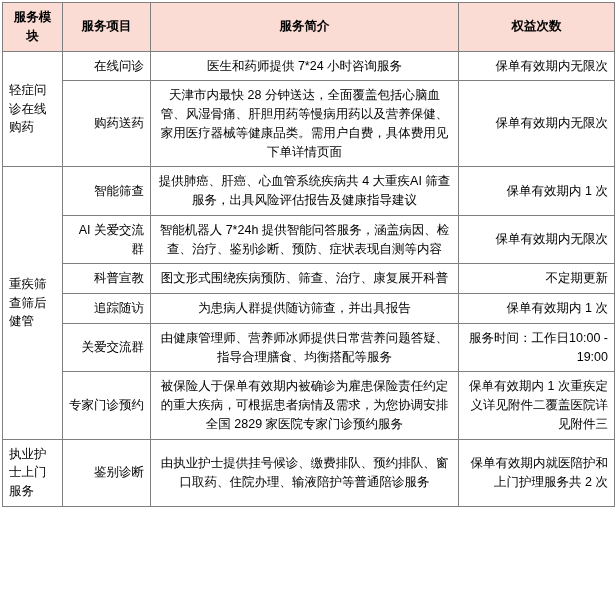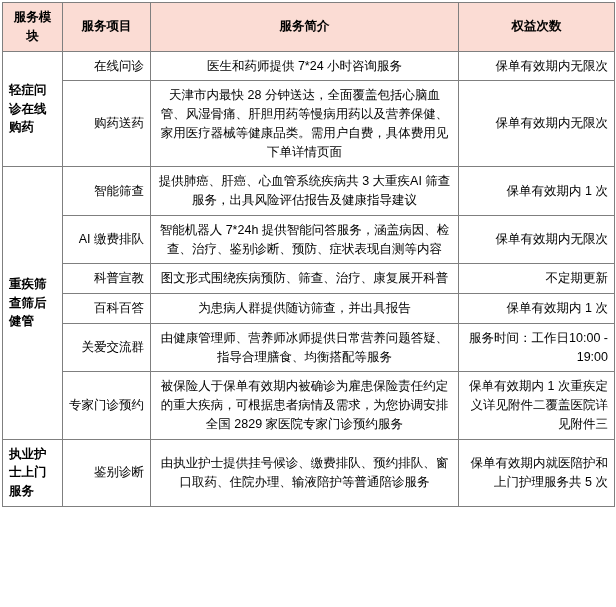--- a/index.html
+++ b/index.html
@@ -42,21 +42,21 @@
   }
   thead th {
     background: #fbdcd4;
     font-weight: bold;
     text-align: center;
     font-size: 13px;
     padding: 6px 4px;
   }
   td.group {
     text-align: left;
-    font-weight: bold;
+    font-weight: normal;
     padding-left: 5px;
     padding-right: 3px;
     font-size: 12.5px;
   }
   td.item {
     text-align: right;
     padding-left: 3px;
     padding-right: 3px;
   }
   td.desc {
@@ -102,50 +102,50 @@
       </tr>
       <tr>
         <td class="item">购药送药</td>
         <td class="desc">天津市内最快 28 分钟送达，全面覆盖包括心脑血管、风湿骨痛、肝胆用药等慢病用药以及营养保健、家用医疗器械等健康品类。需用户自费，具体费用见下单详情页面</td>
         <td class="times">保单有效期内无限次</td>
       </tr>
 
       <tr>
         <td class="group" rowspan="6">重疾筛查筛后健管</td>
         <td class="item">智能筛查</td>
-        <td class="desc">提供肺癌、肝癌、心血管系统疾病共 3 大重疾AI 筛查服务，出具风险评估报告及健康指导建议</td>
+        <td class="desc">提供肺癌、肝癌、心血管系统疾病共 4 大重疾AI 筛查服务，出具风险评估报告及健康指导建议</td>
         <td class="times">保单有效期内 1 次</td>
       </tr>
       <tr>
-        <td class="item">AI 缴费排队</td>
+        <td class="item">AI 关爱交流群</td>
         <td class="desc">智能机器人 7*24h 提供智能问答服务，涵盖病因、检查、治疗、鉴别诊断、预防、症状表现自测等内容</td>
         <td class="times">保单有效期内无限次</td>
       </tr>
       <tr>
         <td class="item">科普宣教</td>
         <td class="desc">图文形式围绕疾病预防、筛查、治疗、康复展开科普</td>
         <td class="times">不定期更新</td>
       </tr>
       <tr>
-        <td class="item">百科百答</td>
+        <td class="item">追踪随访</td>
         <td class="desc">为患病人群提供随访筛查，并出具报告</td>
         <td class="times">保单有效期内 1 次</td>
       </tr>
       <tr>
         <td class="item">关爱交流群</td>
         <td class="desc">由健康管理师、营养师冰师提供日常营养问题答疑、指导合理膳食、均衡搭配等服务</td>
         <td class="times nowrapish">服务时间：工作日10:00 - 19:00</td>
       </tr>
       <tr>
         <td class="item">专家门诊预约</td>
         <td class="desc">被保险人于保单有效期内被确诊为雇患保险责任约定的重大疾病，可根据患者病情及需求，为您协调安排全国 2829 家医院专家门诊预约服务</td>
         <td class="times">保单有效期内 1 次重疾定义详见附件二覆盖医院详见附件三</td>
       </tr>
 
       <tr>
         <td class="group">执业护士上门服务</td>
         <td class="item">鉴别诊断</td>
         <td class="desc">由执业护士提供挂号候诊、缴费排队、预约排队、窗口取药、住院办理、输液陪护等普通陪诊服务</td>
-        <td class="times">保单有效期内就医陪护和上门护理服务共 5 次</td>
+        <td class="times">保单有效期内就医陪护和上门护理服务共 2 次</td>
       </tr>
     </tbody>
   </table>
 </div>
 
 </body></html>

